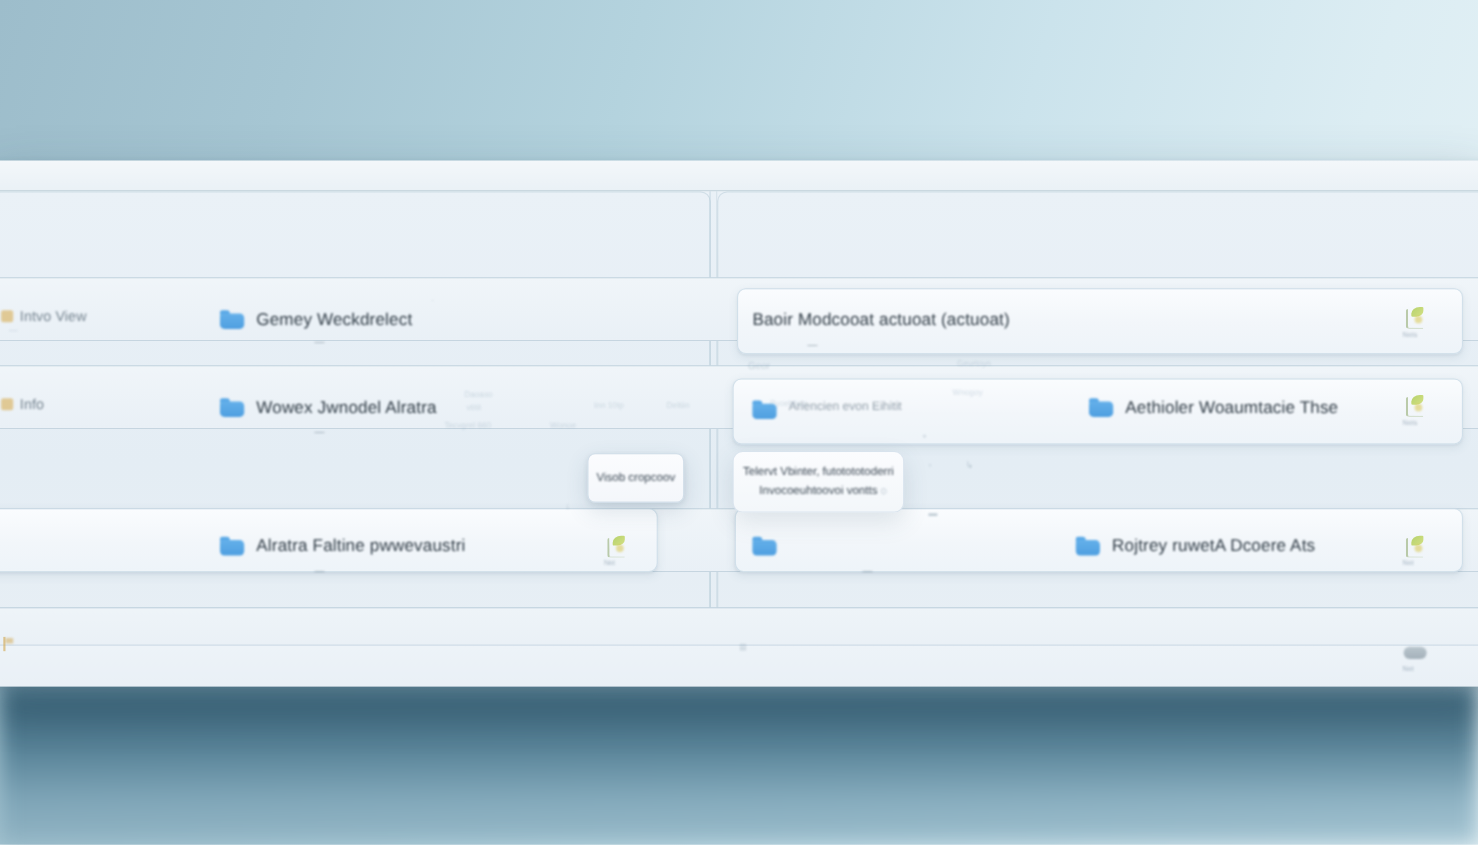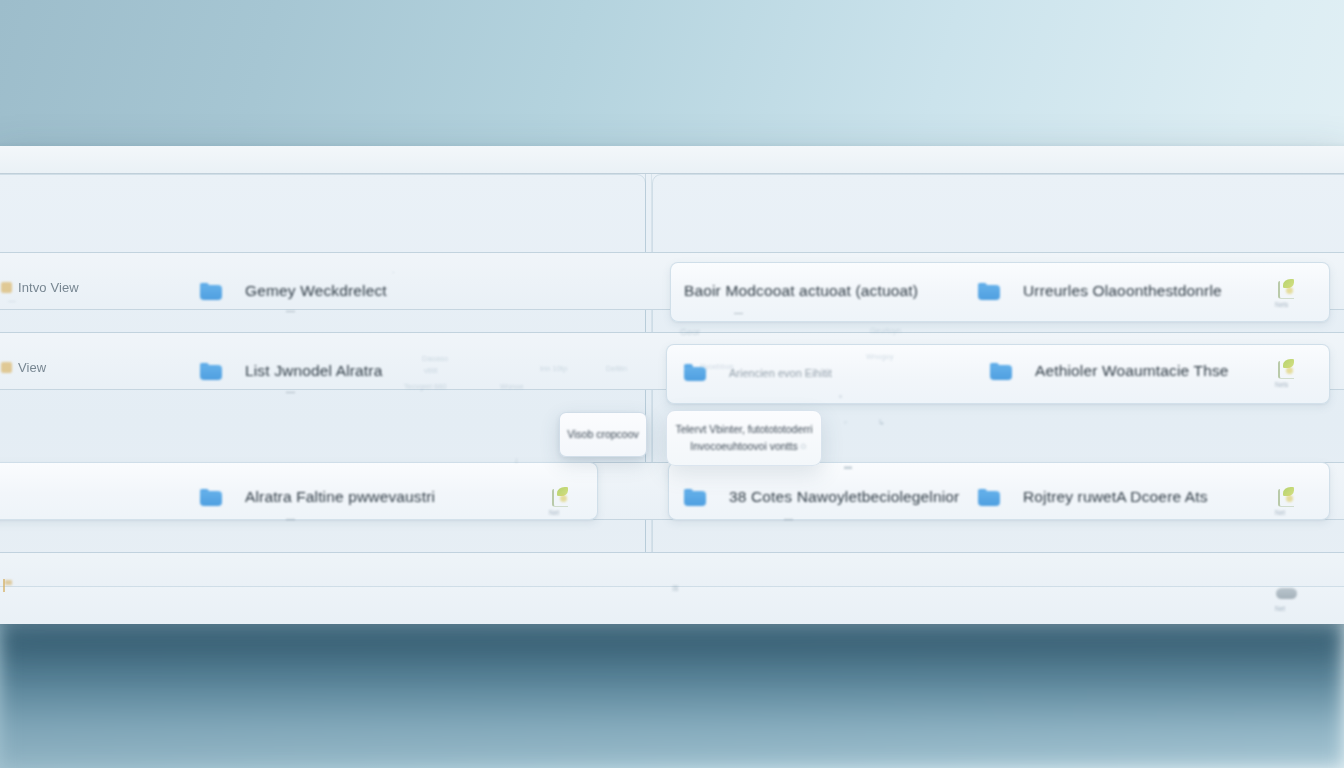--- a/index.html
+++ b/index.html
@@ -183,22 +183,21 @@
     position: absolute;
     background: linear-gradient(180deg, #fafcfe 0%, #f2f6fa 55%, #eef4f9 100%);
     border: 1px solid rgba(190,210,224,0.65);
     border-radius: 8px;
     box-shadow: 0 3px 9px rgba(70,105,130,0.10), 0 1px 2px rgba(70,105,130,0.07);
   }
 
   .fitem {
     position: absolute;
     display: flex;
-    align-items: center;
-    gap: 23px;
+    gap: 11px;
   }
   .folder-ico {
     position: relative;
     width: 22px; height: 17px;
     flex: 0 0 22px;
   }
   .folder-ico .fo-tab {
     position: absolute;
     left: 0; top: 0;
     width: 9px; height: 4px;
@@ -395,21 +394,21 @@
       <div id="win-bottom-edge"></div>
 
       <div class="side-item" style="top:102px;">
         <span class="s-ico tag-ico"></span>
         <span class="s-txt">Intvo View</span>
         <span class="s-sub">—</span>
       </div>
 
       <div class="side-item" style="top:182px;">
         <span class="s-ico tag-ico"></span>
-        <span class="s-txt">View</span>
+        <span class="s-txt">Info</span>
         <span class="s-sub"></span>
       </div>
 
       <div class="side-item" style="top:310px;">
         <span class="s-ico star-ico"></span>
         <span class="s-txt">Note</span>
         <span class="s-sub">—</span>
       </div>
 
       <div class="side-item" style="top:400px;">
@@ -423,40 +422,33 @@
             <span class="fo-body"></span>
         </span>
         <span class="fname">Gemey Weckdrelect</span>
       </div>
       <span class="fmeta" style="left:292px; top:132px;">—</span>
 
       <div class="card" style="left:676px; top:88px; width:660px; height:60px;"></div>
       <span class="fname" style="position:absolute; left:690px; top:108px;">Baoir Modcooat actuoat (actuoat)</span>
       <span class="fmeta" style="left:740px; top:134px;">—</span>
 
-      <div class="fitem" style="left:984px; top:108px;">
-        <span class="folder-ico blur">
-          <span class="fo-tab"></span>
-            <span class="fo-body"></span>
-        </span>
-        <span class="fname">Urreurles Olaoonthestdonrle</span>
-      </div>
       <div class="rbadge" style="left:1278px; top:104px;">
         <span class="g-shape"></span>
           <span class="g-leaf"></span>
           <span class="g-dot"></span>
         <span class="g-cap">Nets</span>
       </div>
 
       <div class="fitem" style="left:206px; top:188px;">
         <span class="folder-ico blur">
           <span class="fo-tab"></span>
             <span class="fo-body"></span>
         </span>
-        <span class="fname">List Jwnodel Alratra</span>
+        <span class="fname">Wowex Jwnodel Alratra</span>
       </div>
       <span class="fmeta" style="left:292px; top:213px;">—</span>
 
       <div class="card" style="left:672px; top:170px; width:664px; height:60px;"></div>
       <span class="ghost" style="left:686px; top:153px;">Geor</span>
       <div class="fitem" style="left:690px; top:190px;">
         <span class="folder-ico blur">
           <span class="fo-tab"></span>
             <span class="fo-body"></span>
         </span>
@@ -492,21 +484,20 @@
           <span class="g-dot"></span>
         <span class="g-cap">Net</span>
       </div>
 
       <div class="card" style="left:674px; top:288px; width:662px; height:58px;"></div>
       <div class="fitem" style="left:690px; top:314px;">
         <span class="folder-ico blur">
           <span class="fo-tab"></span>
             <span class="fo-body"></span>
         </span>
-        <span class="fname">38 Cotes Nawoyletbeciolegelnior</span>
       </div>
       <span class="fmeta" style="left:790px; top:340px;">—</span>
 
       <div class="fitem" style="left:984px; top:314px;">
         <span class="folder-ico blur">
           <span class="fo-tab"></span>
             <span class="fo-body"></span>
         </span>
         <span class="fname">Rojtrey ruwetA Dcoere Ats</span>
       </div>
@@ -516,21 +507,21 @@
           <span class="g-dot"></span>
         <span class="g-cap">Net</span>
       </div>
 
       <div class="rbadge cloud" style="left:1278px; top:408px;">
         <span class="c-body"></span>
         <span class="g-cap">Net</span>
       </div>
       <span class="tickmark" style="left:678px; top:410px;">⊞</span>
 
-      <div class="popup" style="left:565px; top:238px; width:88px; height:45px; padding:13px 6px 0;">
+      <div class="popup" style="left:540px; top:238px; width:88px; height:45px; padding:13px 6px 0;">
         <div class="pitem">Visob cropcoov</div>
       </div>
 
       <div class="tooltip-card" style="left:672px; top:236px; width:156px; height:56px; padding:10px 8px 0;">
         <div class="tt-line">Telervt Vbinter, futotototoderri</div>
         <div class="tt-line">Invocoeuhtoovoi vontts</div>
       </div>
 
       <span class="ghost sm" style="left:546px; top:190px;">Inn 10tp</span>
       <span class="ghost sm" style="left:612px; top:190px;">Deltiin</span>

